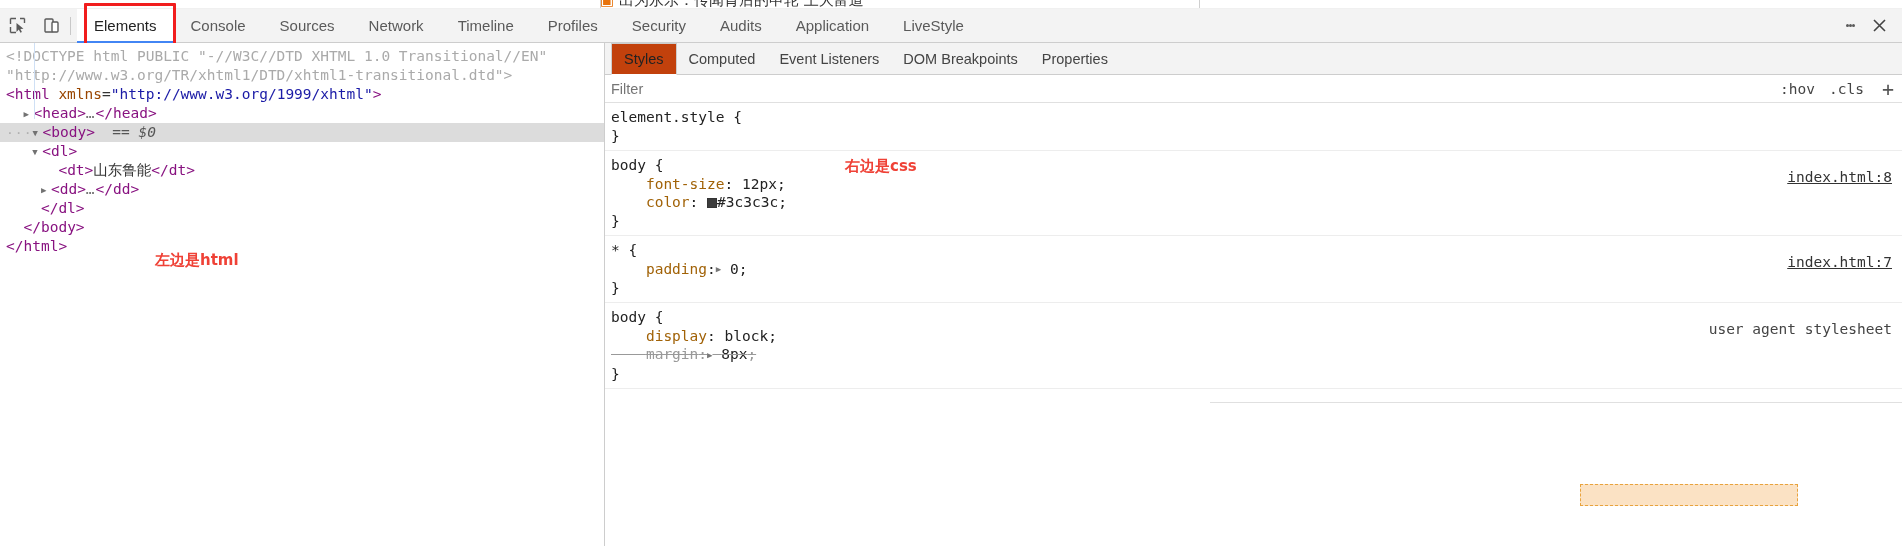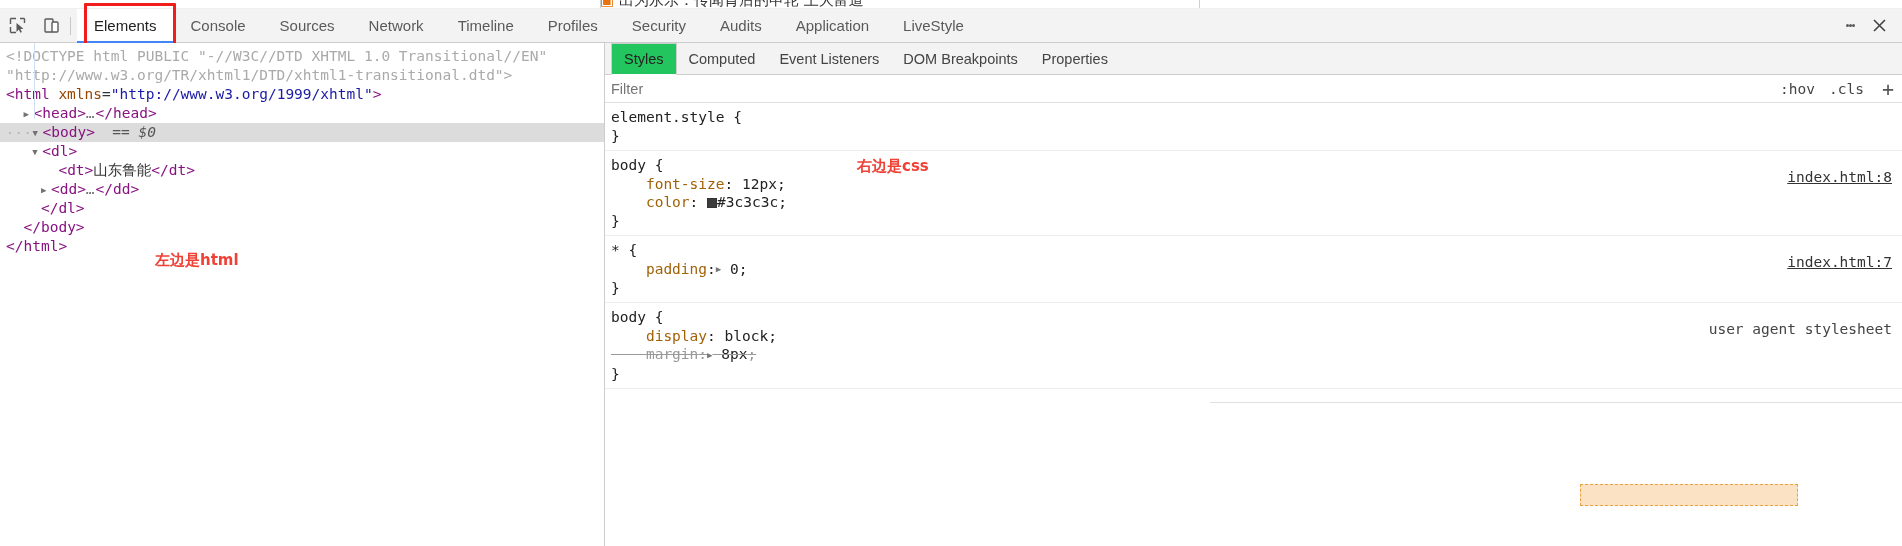--- a/index.html
+++ b/index.html
@@ -107,21 +107,21 @@
 
   
   .styles-tabs {
     height:32px; border-bottom:1px solid #cdcdcd; background:#f3f3f3;
     display:flex; align-items:stretch; padding-left:6px;
   }
   .stab {
     padding:0 12px; display:flex; align-items:center; font-size:14.5px;
     color:#444; cursor:pointer; white-space:nowrap;
   }
-  .stab.active { background:#22c55e; color:#222; border:1px solid #cdcdcd; border-bottom:1px solid #fff; margin-bottom:-1px;justify-content:center; }
+  .stab.active { background:#c2410c; color:#222; border:1px solid #cdcdcd; border-bottom:1px solid #fff; margin-bottom:-1px;justify-content:center; }
 
   .filter-bar {
     height:28px; border-bottom:1px solid #e0e0e0; display:flex; align-items:center;
     padding:0 8px 0 6px; background:#fff;gap:20px;
   }
   .filter-input {
     flex:1; border:none; outline:none; font-size:14.5px; color:#888;
     font-family:"Liberation Sans", sans-serif; background:transparent;
   }
   .filter-actions { display:flex; align-items:center; gap:14px; font-size:14.5px; color:#444;
@@ -143,21 +143,21 @@
   .swatch {
     display:inline-block; width:10px; height:10px; background:#3c3c3c;
     border:1px solid #0002; vertical-align:baseline; position:relative; top:1px;
   }
   .rule-link {
     position:absolute; right:10px; top:17px; font-size:14.5px; color:#333;
     text-decoration:underline; cursor:pointer; white-space:nowrap;
     font-family:"DejaVu Sans Mono", monospace;
   }
   .rule-link.noline { text-decoration:none; cursor:default; color:#444; }
-  #annot-css { position:absolute; left:252px; top:6px; }
+  #annot-css { position:absolute; left:240px; top:6px; }
 
   
   .bottom-area {
     position:absolute; left:605px; top:359px; width:1297px; height:144px;
     background:#fff; border-top:1px solid #e0e0e0;
   }
   .hl-elem {
     position:absolute; left:370px; top:81px; width:218px; height:22px;
     background:#fbe2c4; border:1px dashed #e8a33d;
   }

